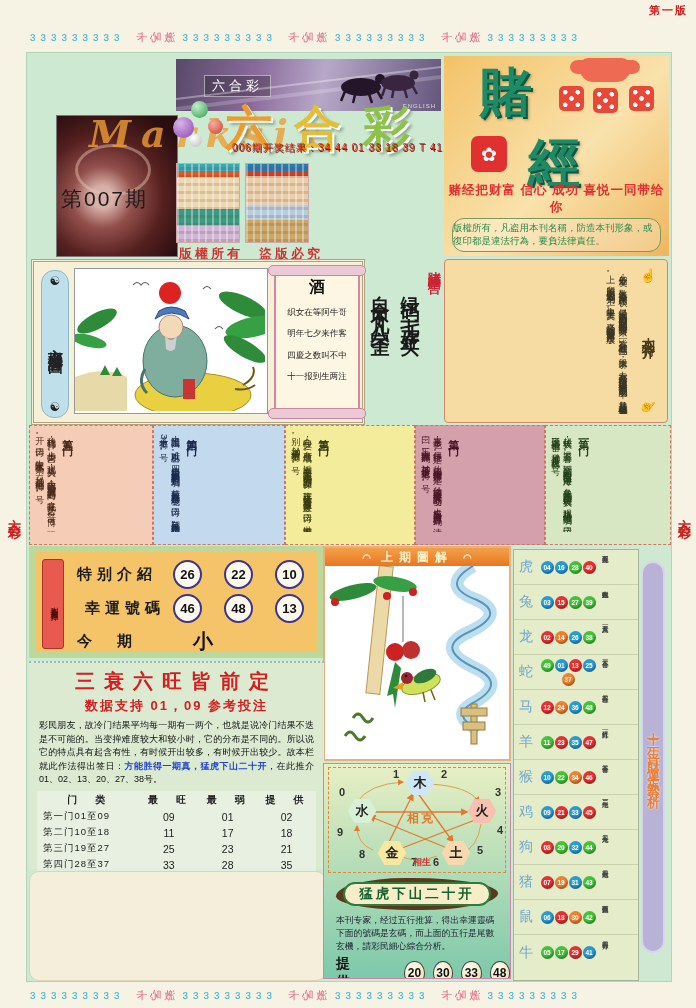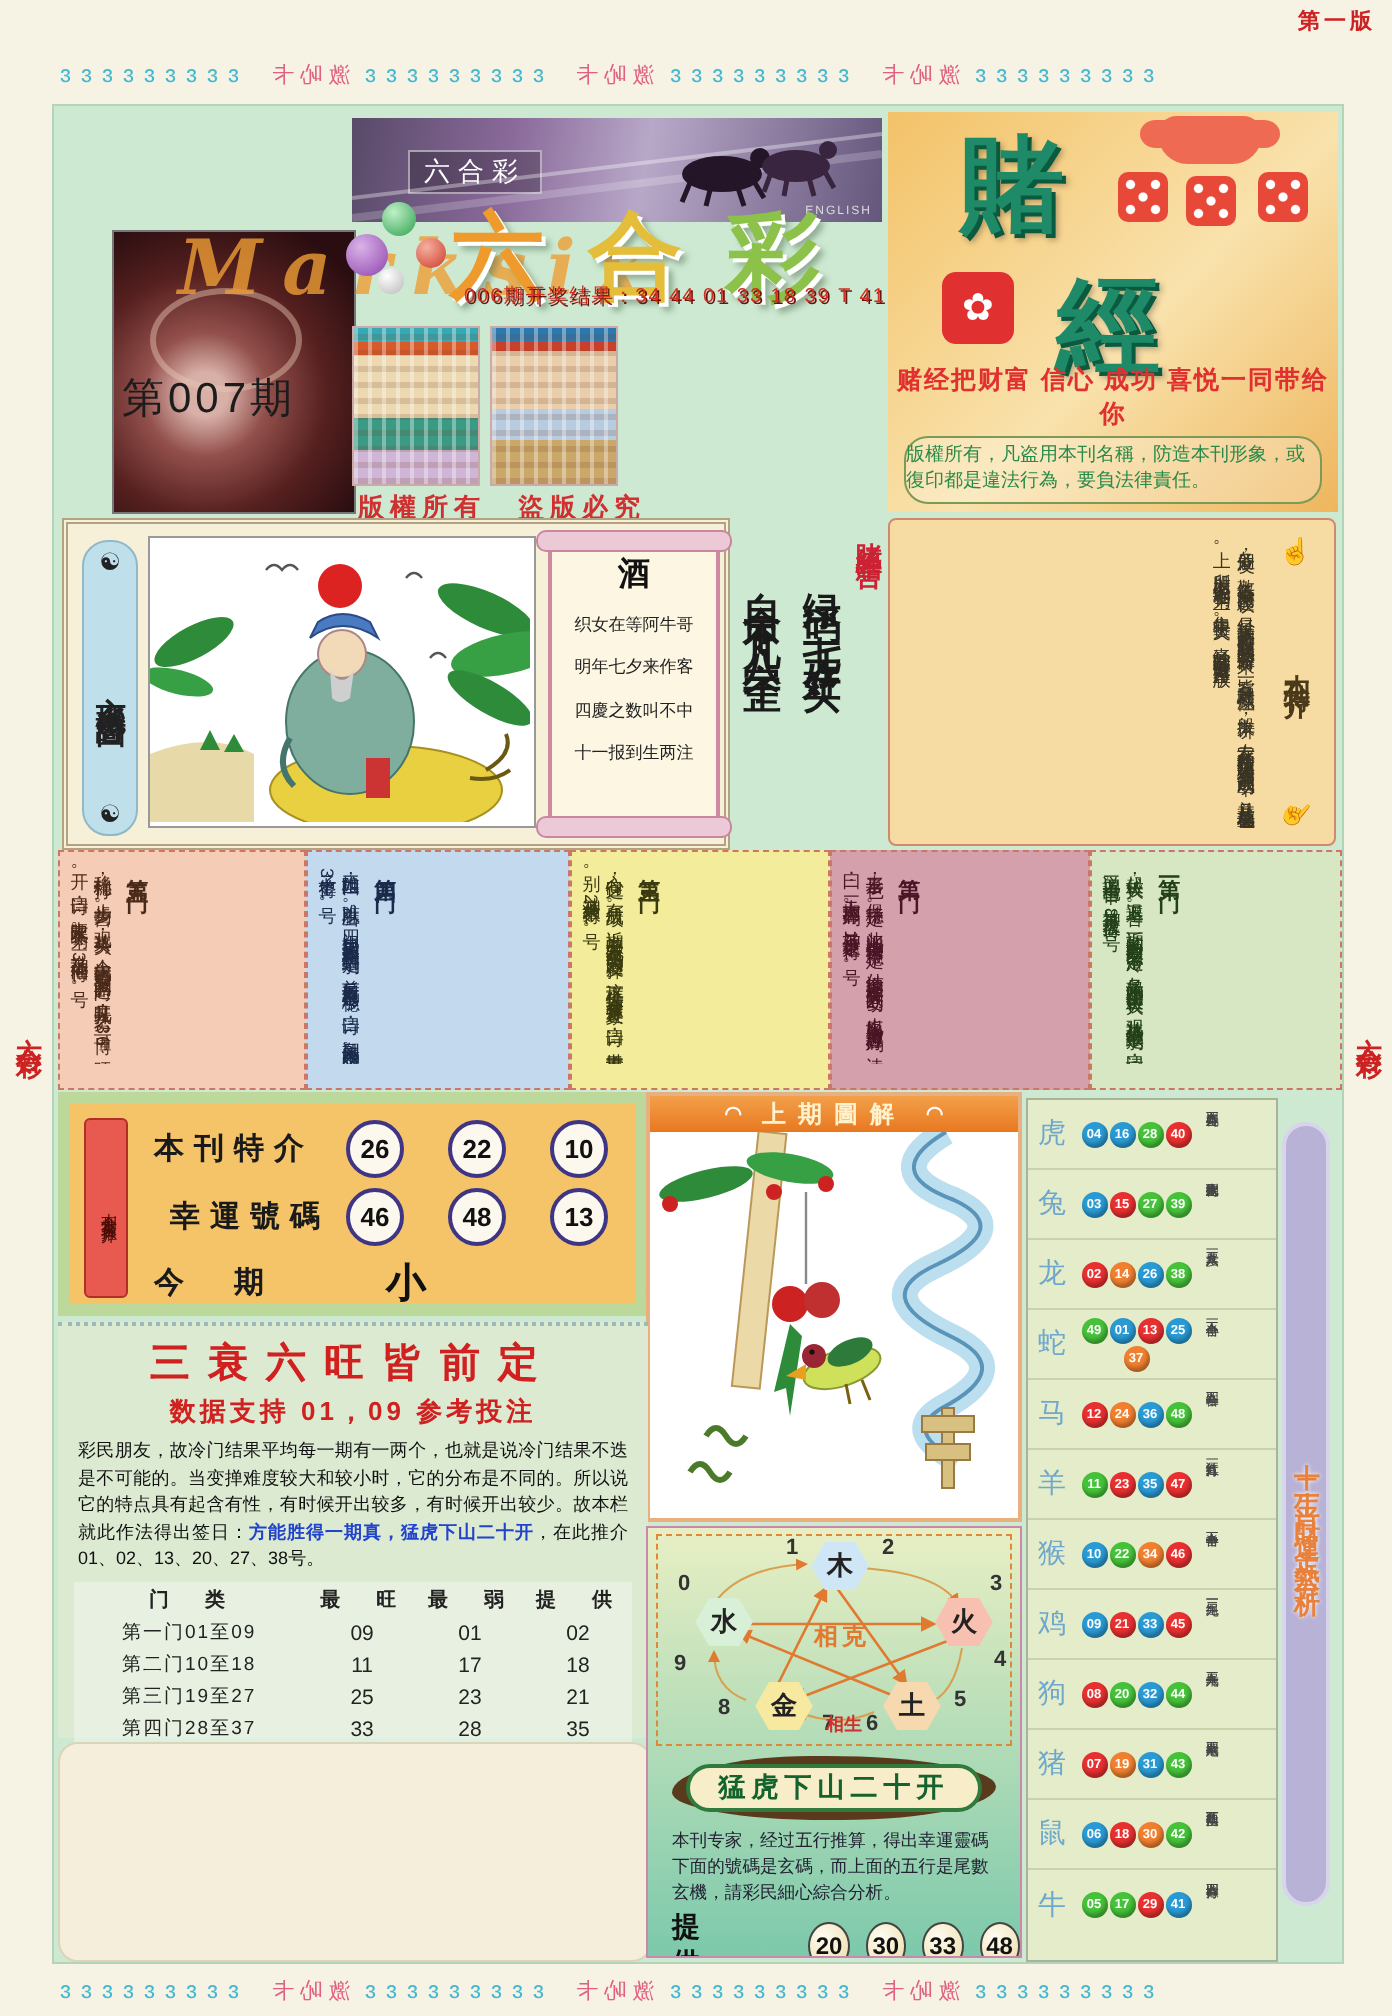--- a/index.html
+++ b/index.html
@@ -100,21 +100,21 @@
   .pic-header .arc{color:#fff;font-size:10px;letter-spacing:0;}
   
   .analysis{position:absolute;left:2px;top:608px;width:295px;height:206px;background:#dcead2;border-top:2px dotted #9bb;}
   .an-title{text-align:center;color:#d02020;font-size:20px;font-weight:bold;letter-spacing:9px;margin-top:5px;}
   .an-sub{text-align:center;color:#d02020;font-size:13px;font-weight:bold;letter-spacing:2px;margin-top:2px;}
   .an-body{margin:4px 10px 0 10px;font-size:9px;line-height:1.5;color:#111;text-align:justify;}
   .an-hl{color:#2244cc;font-weight:bold;}
   .an-table{margin:4px 8px 0 8px;border-collapse:collapse;width:279px;background:rgba(255,255,255,.35);font-size:10.5px;color:#222;}
   .an-table th{font-weight:bold;letter-spacing:4px;padding:2px 0;font-size:10px;}
   .an-table td{text-align:center;padding:1.5px 0;}
-  .an-table td.cat{text-align:left;padding-left:24px;letter-spacing:1px;font-size:9.5px;}
+  .an-table td.cat{text-align:left;padding-left:6px;letter-spacing:1px;font-size:9.5px;}
   
   .blank{position:absolute;left:2px;top:818px;width:295px;height:108px;background:#f4eeda;border:1px solid #ddd3b8;border-radius:10px;}
   
   .five{position:absolute;left:296px;top:710px;width:188px;height:216px;background:linear-gradient(#e9efc4,#7cc9ab);border:1px solid #c8a;box-sizing:border-box;overflow:hidden;}
   .fe-diagram{position:relative;margin:3px 4px 0 4px;height:104px;border:1.5px dashed #e0883a;}
   .hex{position:absolute;width:30px;height:26px;clip-path:polygon(25% 4%,75% 4%,98% 50%,75% 96%,25% 96%,2% 50%);display:flex;align-items:center;justify-content:center;font-size:13px;font-weight:bold;color:#222;}
   .hx-wood{left:76px;top:2px;background:#cfe6f7;}
   .hx-fire{left:138px;top:30px;background:#f7c0b0;}
   .hx-earth{left:112px;top:72px;background:#f7d9b0;}
   .hx-metal{left:48px;top:72px;background:#f7e9a0;}
@@ -293,21 +293,21 @@
     <div class="door d2">
         <div class="vtext"><span class="door-title">第二门</span><span>喜形于色，保持稳定。此门上期走势保持了稳定，估计今期回样没有大的变动，也应多为留意追寻好码。诗曰：三十六期捧好码。神茶子设处于得18号。</span></div>
       </div>
     <div class="door d1">
         <div class="vtext"><span class="door-title">第一门</span><span>起伏较大，退避三舍。近期的第一门数突然回落走冷，各号码的走势仍起伏较大，观其势仍继续走弱。诗曰：说三道四也言中。神算子灵盘拔得8号。</span></div>
       </div>
 
     <div class="lucky">
       <div class="lucky-banner">本刊专家会员推介</div>
       <div class="lrow lrow1">
-        <span class="llabel">本刊特介</span>
+        <span class="llabel">特别介紹</span>
         <div class="lnums">
           <span class="lnum">26</span>
           <span class="lnum">22</span>
           <span class="lnum">10</span>
           <span class="lnum">16</span>
         </div>
       </div>
       <div class="lrow lrow2">
         <span class="llabel">幸運號碼</span>
         <div class="lnums">

